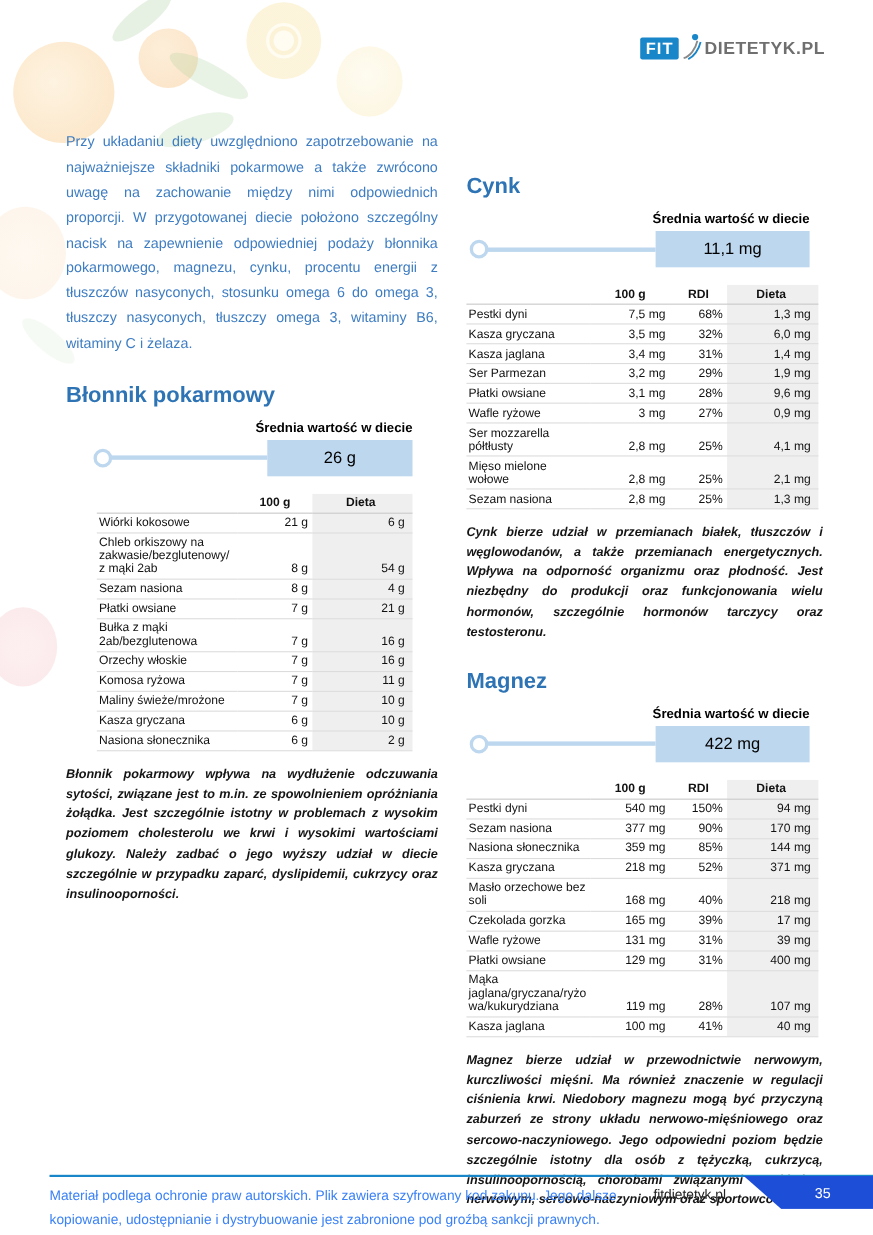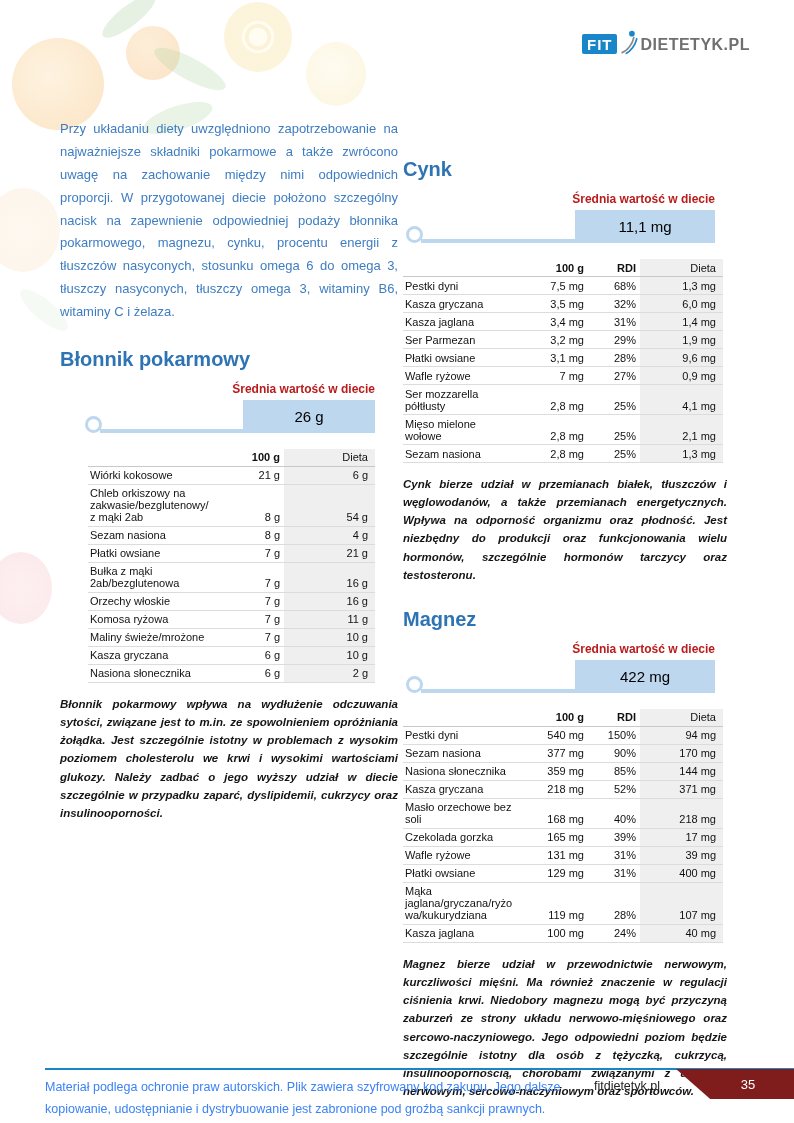--- a/index.html
+++ b/index.html
@@ -32,67 +32,67 @@
 
   
   .logo{position:absolute;right:44px;top:28px;display:flex;align-items:flex-end;gap:1px;}
   .logo-fit{background:#1886C9;color:#fff;font-weight:bold;font-size:15px;
     letter-spacing:1px;padding:3px 5px 2px;border-radius:2px;line-height:1;}
   .logo-person{width:20px;height:28px;margin:0 0 -2px 1px;}
   .logo-domain{color:#6f6f6f;font-weight:bold;font-size:16px;letter-spacing:.5px;line-height:1.1;}
 
   
   .col-left{position:absolute;left:60px;top:118px;width:338px;}
-  .col-right{position:absolute;left:403px;top:158px;width:324px;}
+  .col-right{position:absolute;left:424px;top:158px;width:324px;}
 
   .intro{color:#3E7DC2;font-size:13px;line-height:1.76;text-align:justify;margin:0;}
 
   .section{margin-top:24px;}
   .col-right .section:first-child{margin-top:0;}
   h2.sec-title{margin:0 0 11px 0;font-size:20px;font-weight:600;color:#2E74B5;}
 
   .avg-area{margin-bottom:15px;}
   .col-left .avg-area{width:315px;}
   .col-right .avg-area{width:309px;margin-left:3px;}
-  .avg-label{display:block;text-align:right;color:#b91c1c;font-size:12px;font-weight:bold;margin-bottom:4px;}
-  .slider{display:flex;align-items:flex-end;}
+  .avg-label{display:block;text-align:right;color:#000000;font-size:12px;font-weight:bold;margin-bottom:4px;}
+  .slider{display:flex;align-items:center;}
   .col-left .slider{padding-left:25px;}
   .slider .dot{width:11px;height:11px;border:3.5px solid #BDD7EE;border-radius:50%;background:#fff;flex:0 0 auto;}
   .slider .track{flex:1;height:4px;background:#BDD7EE;margin-left:-2px;}
   .value-box{flex:0 0 auto;height:33px;background:#BDD7EE;display:flex;align-items:center;justify-content:center;
     font-size:15px;font-weight:500;color:#000;}
   .col-left .value-box{width:132px;}
   .col-right .value-box{width:140px;}
 
   
   table.nutri{border-collapse:collapse;font-size:11px;color:#111;margin-top:16px;}
   .col-left table.nutri{width:287px;margin-left:28px;}
   .col-right table.nutri{width:320px;}
   .nutri th,.nutri td{padding:2.5px 4px;border-bottom:1px solid #dcdcdc;vertical-align:bottom;}
-  .nutri th{font-weight:bold;text-align:right;white-space:nowrap;border-bottom:1px solid #c8c8c8;}
+  .nutri th{font-weight:bold;text-align:center;white-space:nowrap;border-bottom:1px solid #c8c8c8;}
   .nutri th.name{text-align:left;}
-  .nutri th:last-child{font-weight:400;margin-top:34px;}
+  .nutri th:last-child{font-weight:700;margin-top:34px;}
   .nutri td.name{text-align:left;overflow-wrap:anywhere;padding-left:2px;}
   .nutri td.num{text-align:right;white-space:nowrap;}
   .nutri th:last-child,.nutri td:last-child{background:#efefef;padding-right:7px;}
   .nutri.cols-3 th:nth-child(2){width:60px;}
   .nutri.cols-3 th:nth-child(3){width:80px;}
   .nutri.cols-4 th:nth-child(2){width:64px;}
   .nutri.cols-4 th:nth-child(3){width:44px;}
   .nutri.cols-4 th:nth-child(4){width:72px;}
 
   .desc{margin:12px 0 0 0;font-weight:700;font-style:italic;font-size:11.5px;line-height:1.58;
     text-align:justify;color:#151515;}
 
   
   .footer{position:absolute;left:0;top:1068px;width:794px;height:55px;}
   .footer-line{position:absolute;left:45px;right:0;top:0;height:2px;background:#1886C9;}
   .footer-copy{position:absolute;left:45px;top:9px;width:550px;font-size:12.5px;line-height:1.75;color:#3b82f6;}
   .footer-site{position:absolute;right:134px;top:11px;font-size:12.5px;color:#222;}
-  .page-badge{position:absolute;right:0;top:1px;width:118px;height:30px;background:#7f1d1d;
+  .page-badge{position:absolute;right:0;top:1px;width:118px;height:30px;background:#1d4ed8;
     clip-path:polygon(0 0,100% 0,100% 100%,29% 100%);
     display:flex;align-items:center;justify-content:center;padding-left:26px;box-sizing:border-box;
     color:#fff;font-size:13px;}
 </style>
 </head>
 <body>
 
 <div>
   <div class="decor d-grapefruit"></div>
   <div class="decor d-leaf1"></div>
@@ -240,21 +240,21 @@
             <td class="num">1,9 mg</td>
           </tr>
           <tr>
             <td class="name">Płatki owsiane</td>
             <td class="num">3,1 mg</td>
             <td class="num">28%</td>
             <td class="num">9,6 mg</td>
           </tr>
           <tr>
             <td class="name">Wafle ryżowe</td>
-            <td class="num">7 mg</td>
+            <td class="num">3 mg</td>
             <td class="num">27%</td>
             <td class="num">0,9 mg</td>
           </tr>
           <tr>
             <td class="name">Ser mozzarella półtłusty</td>
             <td class="num">2,8 mg</td>
             <td class="num">25%</td>
             <td class="num">4,1 mg</td>
           </tr>
           <tr>
@@ -344,21 +344,21 @@
           </tr>
           <tr>
             <td class="name">Mąka jaglana/gryczana/ryżowa/kukurydziana</td>
             <td class="num">119 mg</td>
             <td class="num">28%</td>
             <td class="num">107 mg</td>
           </tr>
           <tr>
             <td class="name">Kasza jaglana</td>
             <td class="num">100 mg</td>
-            <td class="num">24%</td>
+            <td class="num">41%</td>
             <td class="num">40 mg</td>
           </tr>
         </tbody>
       </table>
     <p class="desc">Magnez bierze udział w przewodnictwie nerwowym, kurczliwości mięśni. Ma również znaczenie w regulacji ciśnienia krwi. Niedobory magnezu mogą być przyczyną zaburzeń ze strony układu nerwowo-mięśniowego oraz sercowo-naczyniowego. Jego odpowiedni poziom będzie szczególnie istotny dla osób z tężyczką, cukrzycą, insulinoopornością, chorobami związanymi z układem nerwowym, sercowo-naczyniowym oraz sportowców.</p>
   </div>
 </div>
 
 <div class="footer">
   <div class="footer-line"></div>

